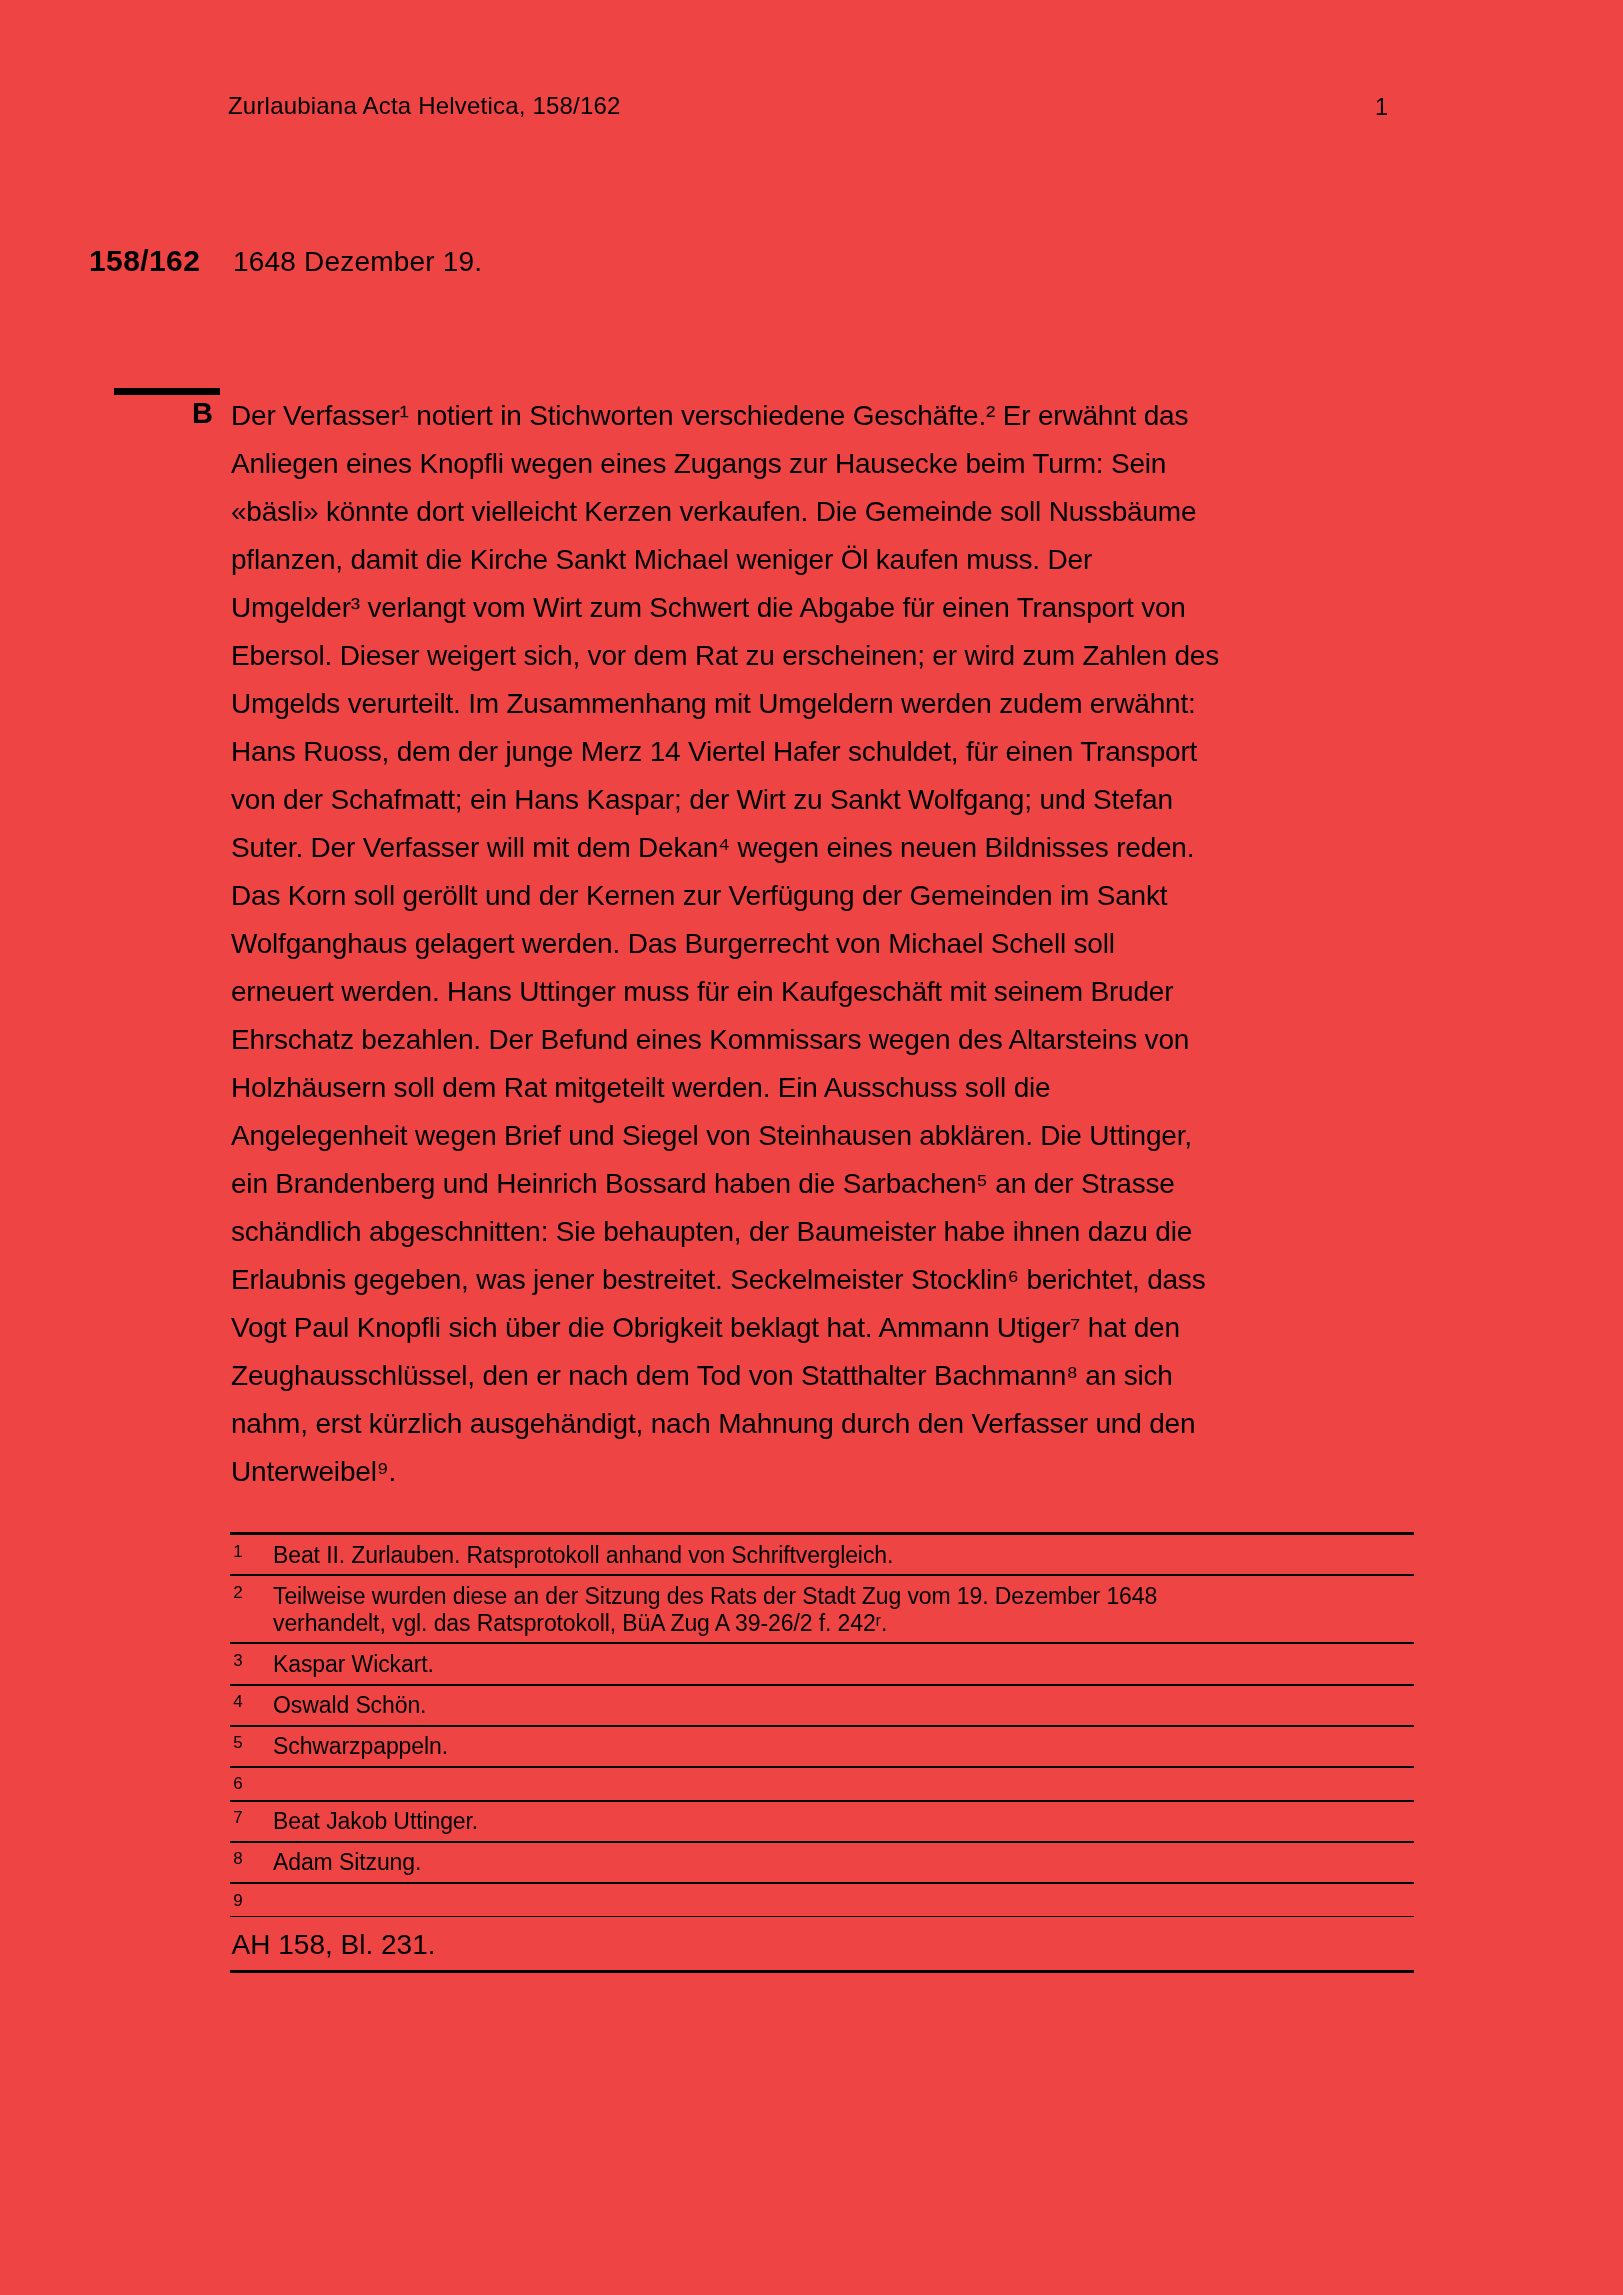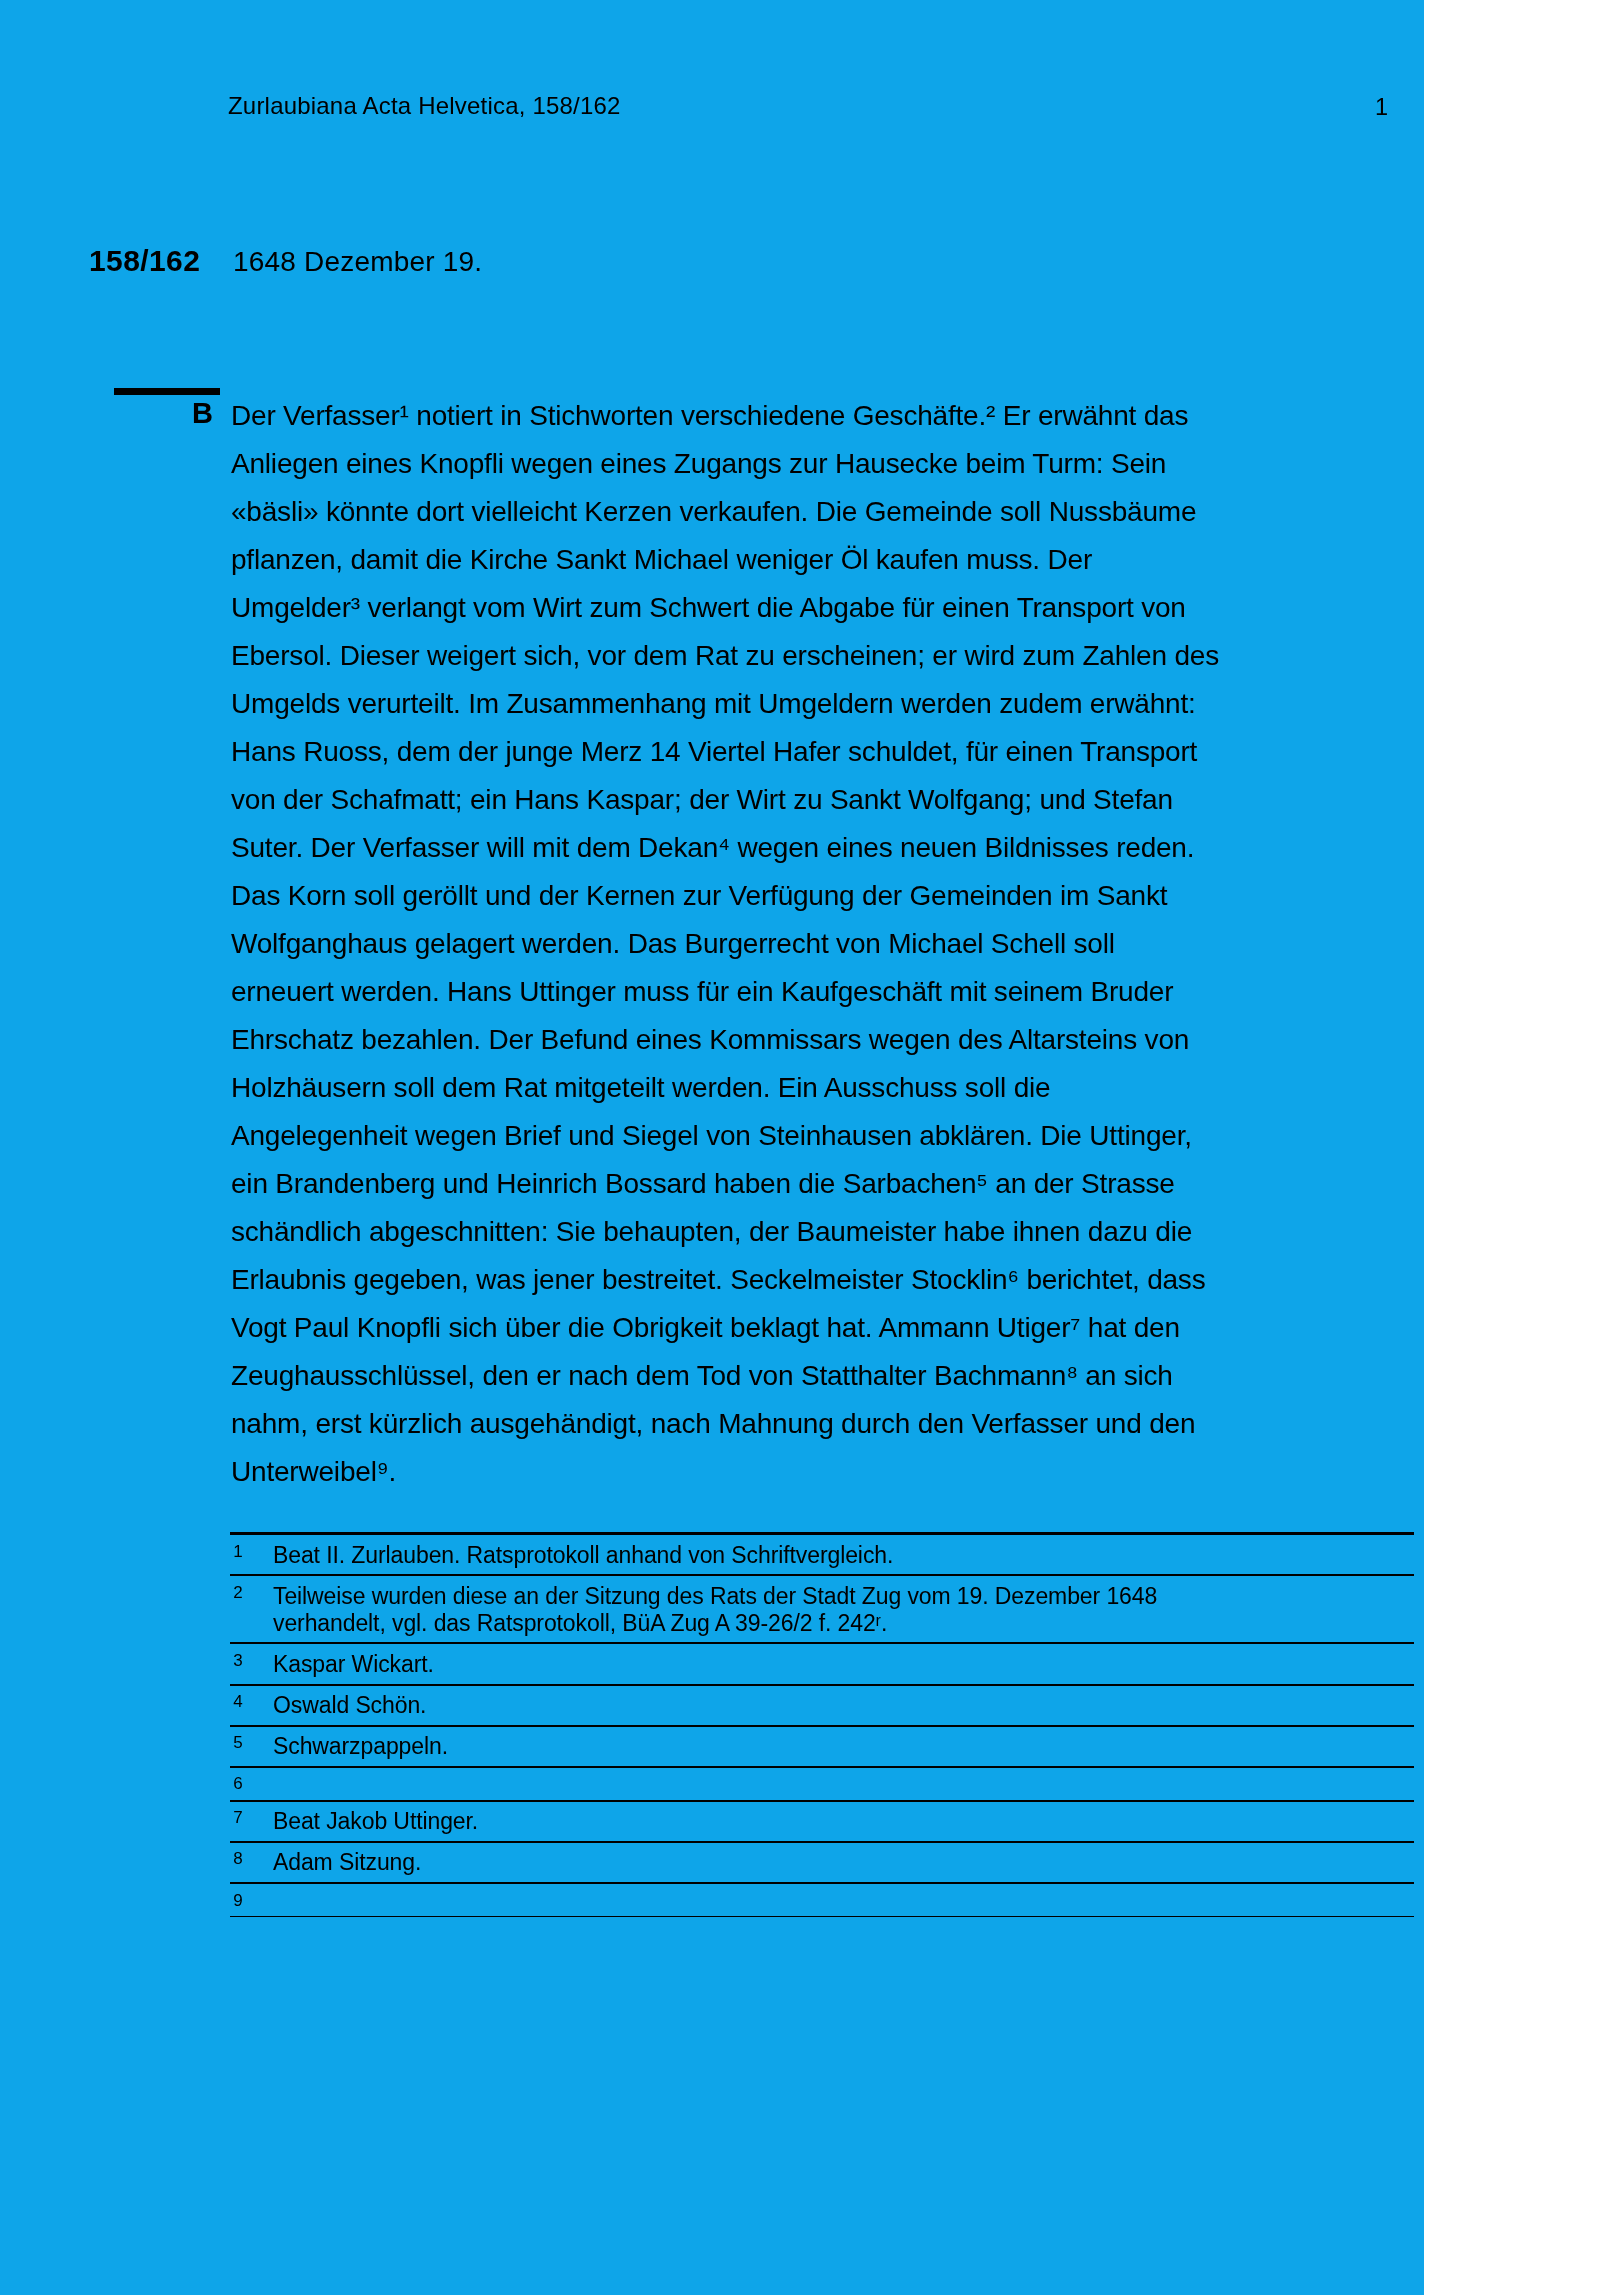--- a/index.html
+++ b/index.html
@@ -4,21 +4,21 @@
 <style>
   html, body { margin: 0; padding: 0; }
   body {
     width: 1623px; height: 2295px;
     background: #ffffff;
     color: #000000;
     font-family: "Liberation Sans", "DejaVu Sans", sans-serif;
     position: relative;
     -webkit-font-smoothing: antialiased;
   }
-  .page { position: absolute; inset: 0; width: 1424px; height: 2295px; background: #0ea5e9; }
+  .page { position: absolute; inset: 0; width: 1623px; height: 2295px; background: #ef4444; }
 
   .header-title {
     position: absolute; left: 228px; top: 91px;
     font-size: 24px; line-height: 29px; letter-spacing: 0.2px;
   }
   .page-number {
     position: absolute; left: 1375px; top: 93px;
     font-size: 23.5px; line-height: 28px;
   }
 
@@ -148,16 +148,17 @@
       <div class="footnote-marker">7</div>
       <div class="footnote-text">Beat Jakob Uttinger.</div>
     </div>
     <div class="footnote-row">
       <div class="footnote-marker">8</div>
       <div class="footnote-text">Adam Sitzung.</div>
     </div>
     <div class="footnote-row thin-rule">
       <div class="footnote-marker">9</div>
     </div>
+    <div class="source-row">AH 158, Bl. 231.</div>
   </div>
 
 </div>
 
 
 </body></html>

